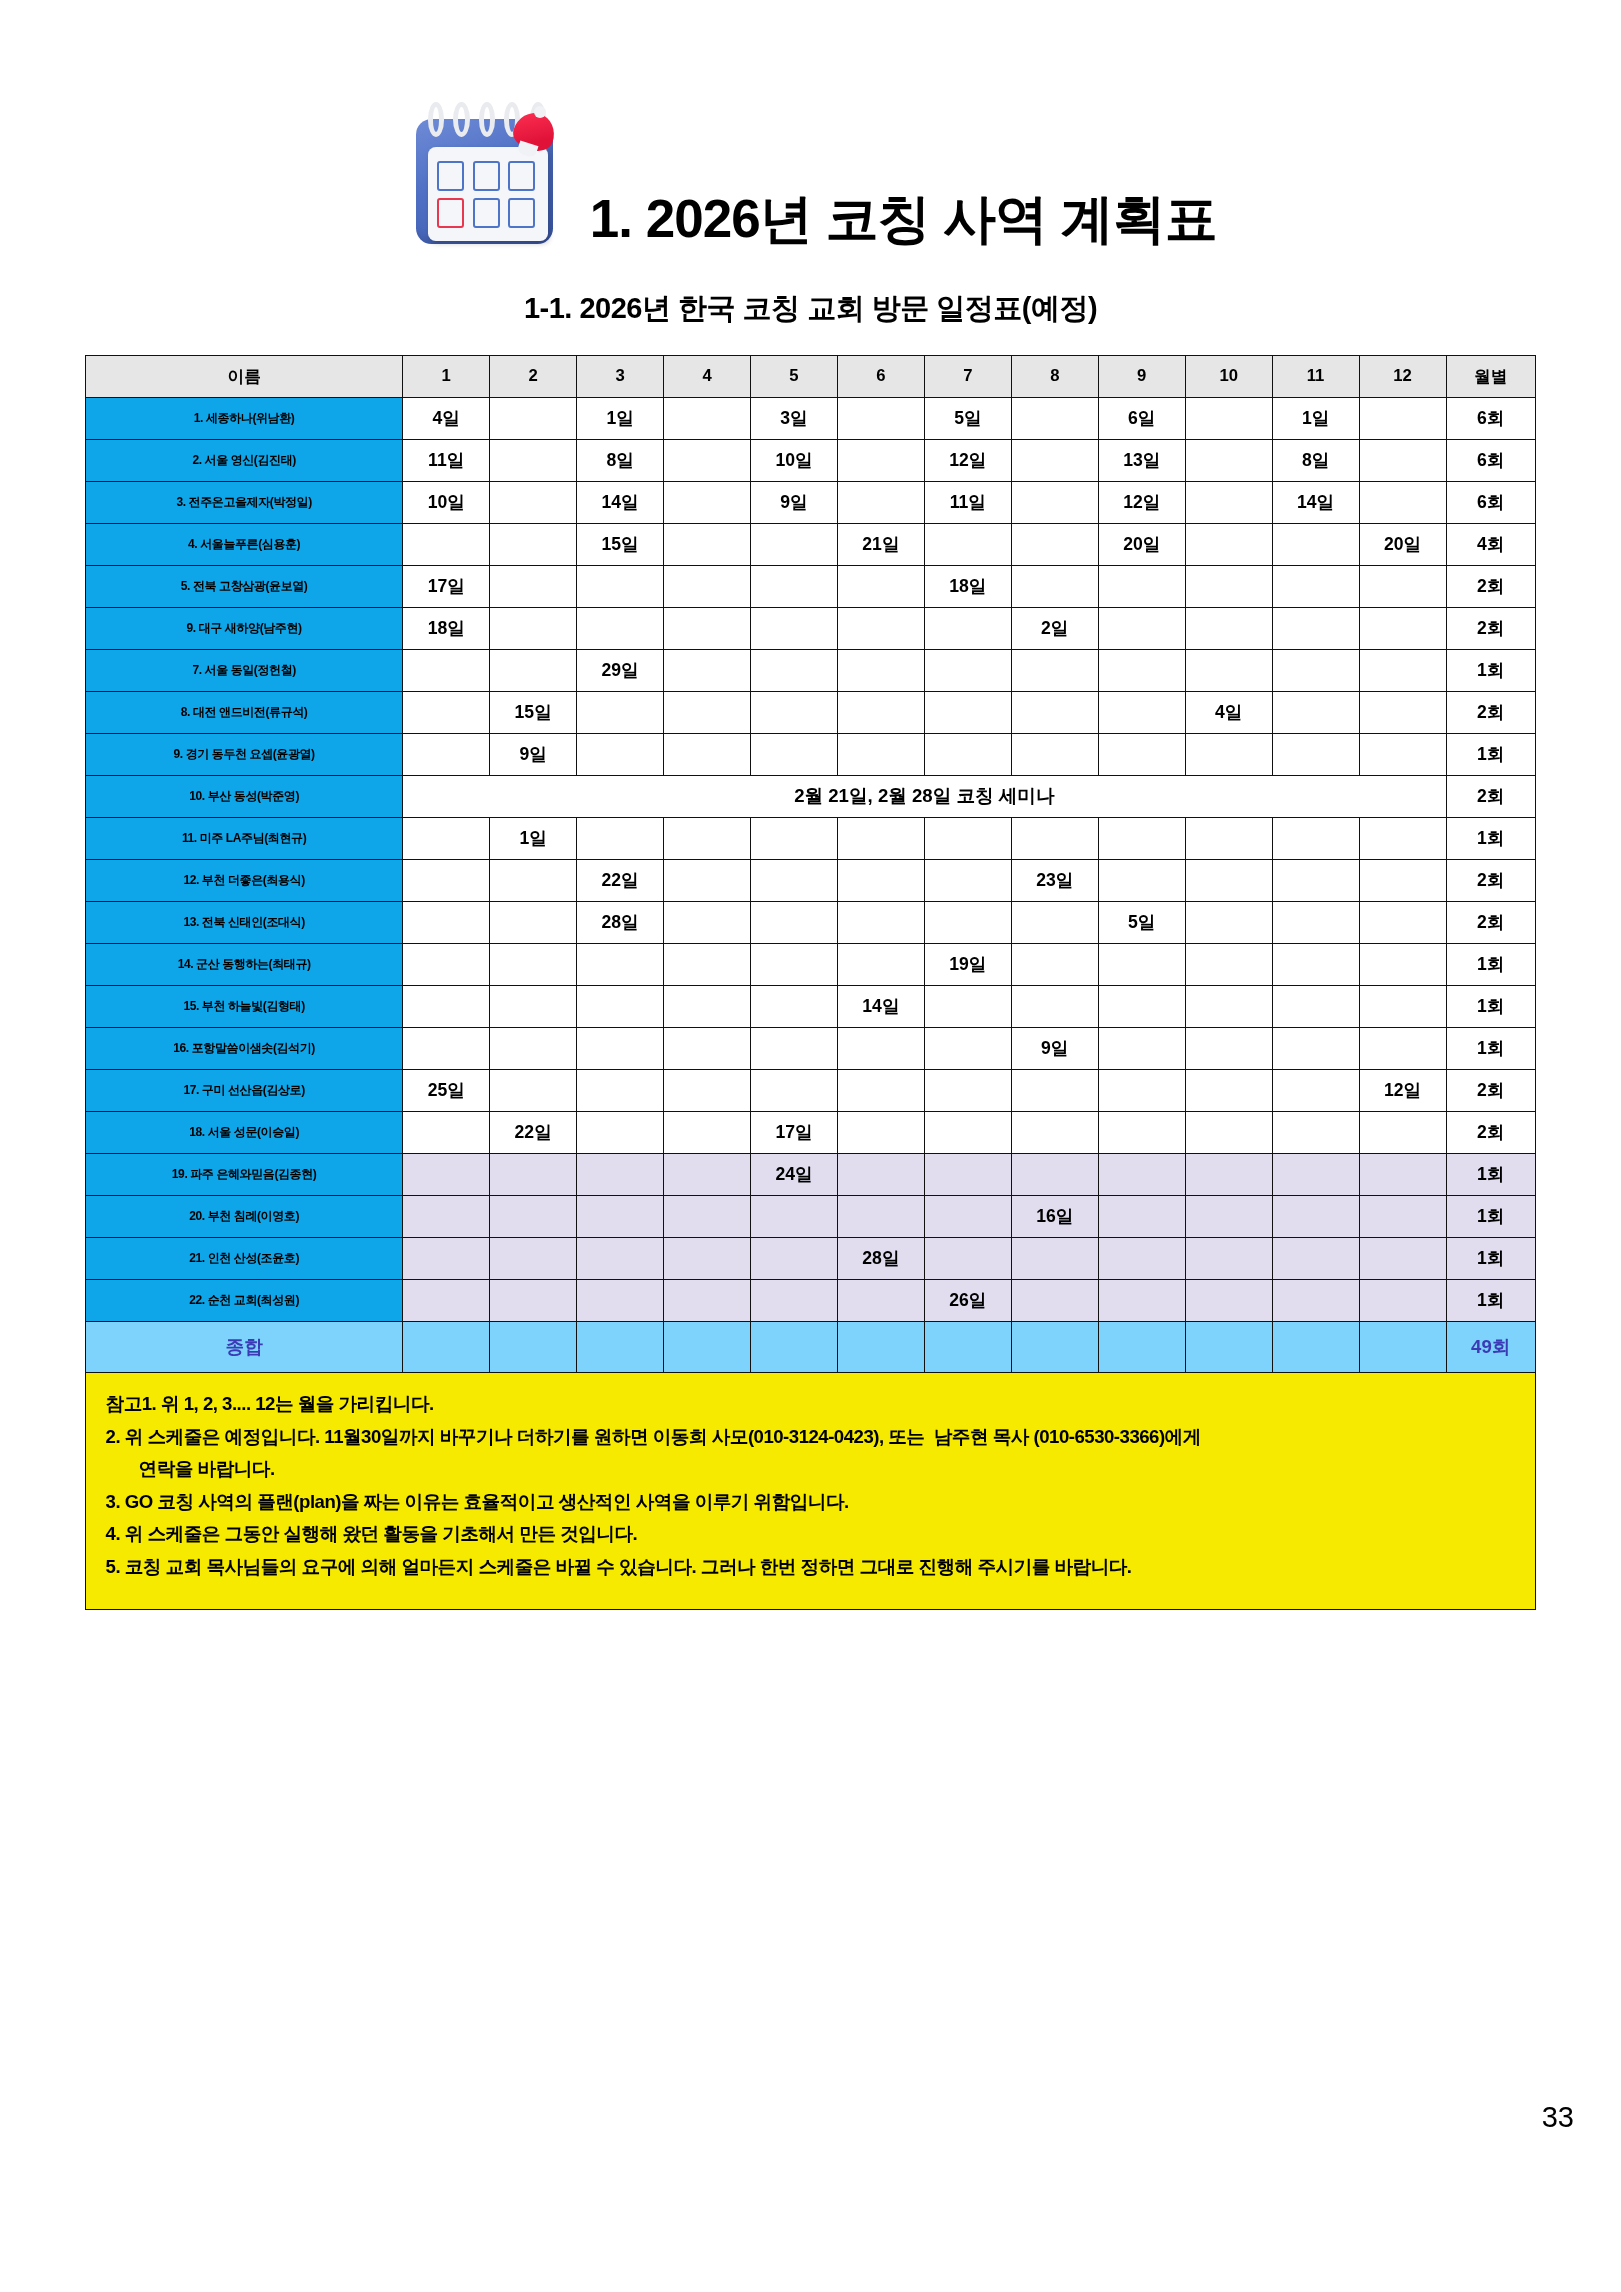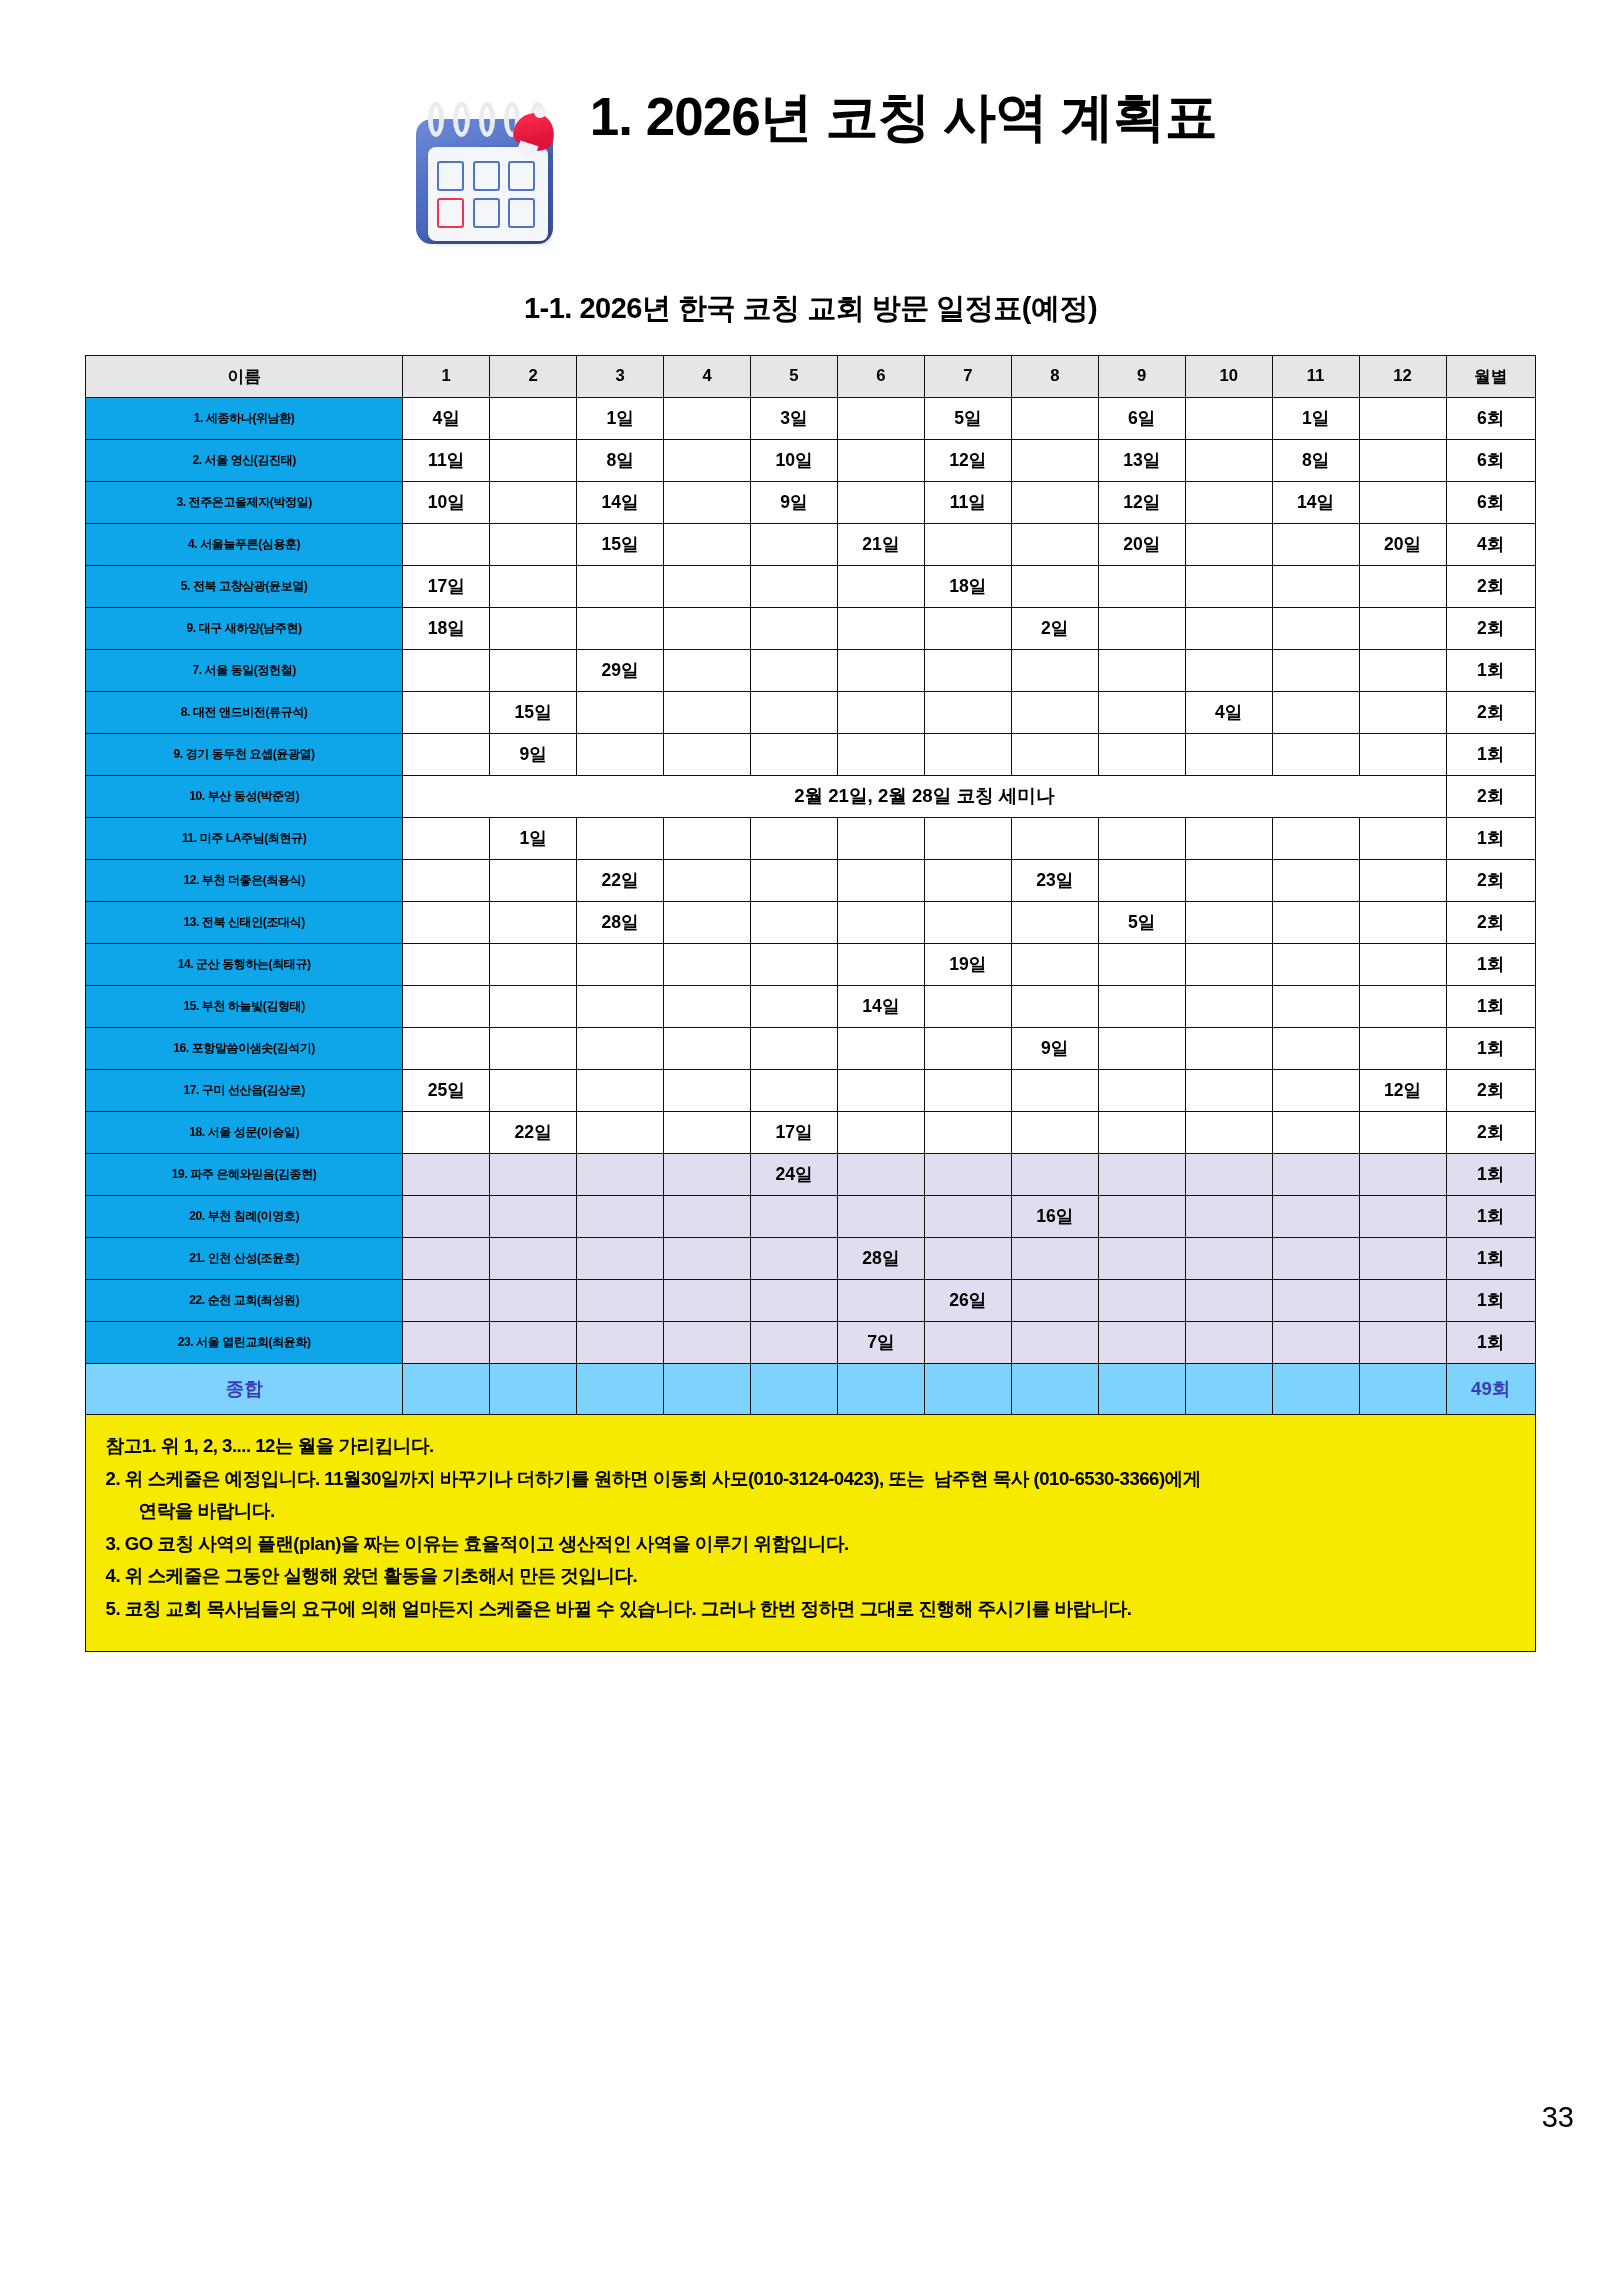--- a/index.html
+++ b/index.html
@@ -15,21 +15,21 @@
   }
 
   
   .header-block {
     position: relative;
     padding-top: 90px;
     text-align: center;
   }
   .title-row {
     display: flex;
-    align-items: flex-start;
+    align-items: flex-end;
     justify-content: center;
     gap: 13.7px;
   }
   .cal-icon {
     width: 172px;
     height: 165px;
     position: relative;
     flex: 0 0 auto;
     margin-bottom: -5.9px;
   }
@@ -592,36 +592,20 @@
           <td class="day"></td>
           <td class="day"></td>
           <td class="day">26일</td>
           <td class="day"></td>
           <td class="day"></td>
           <td class="day"></td>
           <td class="day"></td>
           <td class="day"></td>
           <td class="tot">1회</td>
         </tr>
-        <tr class="lav">
-          <td class="name-cell">23. 서울 열린교회(최윤화)</td>
-          <td class="day"></td>
-          <td class="day"></td>
-          <td class="day"></td>
-          <td class="day"></td>
-          <td class="day"></td>
-          <td class="day">7일</td>
-          <td class="day"></td>
-          <td class="day"></td>
-          <td class="day"></td>
-          <td class="day"></td>
-          <td class="day"></td>
-          <td class="day"></td>
-          <td class="tot">1회</td>
-        </tr>
       </tbody>
     <tfoot id="foot-row">
         <tr class="total-row">
           <td>종합</td>
           <td></td>
           <td></td>
           <td></td>
           <td></td>
           <td></td>
           <td></td>

